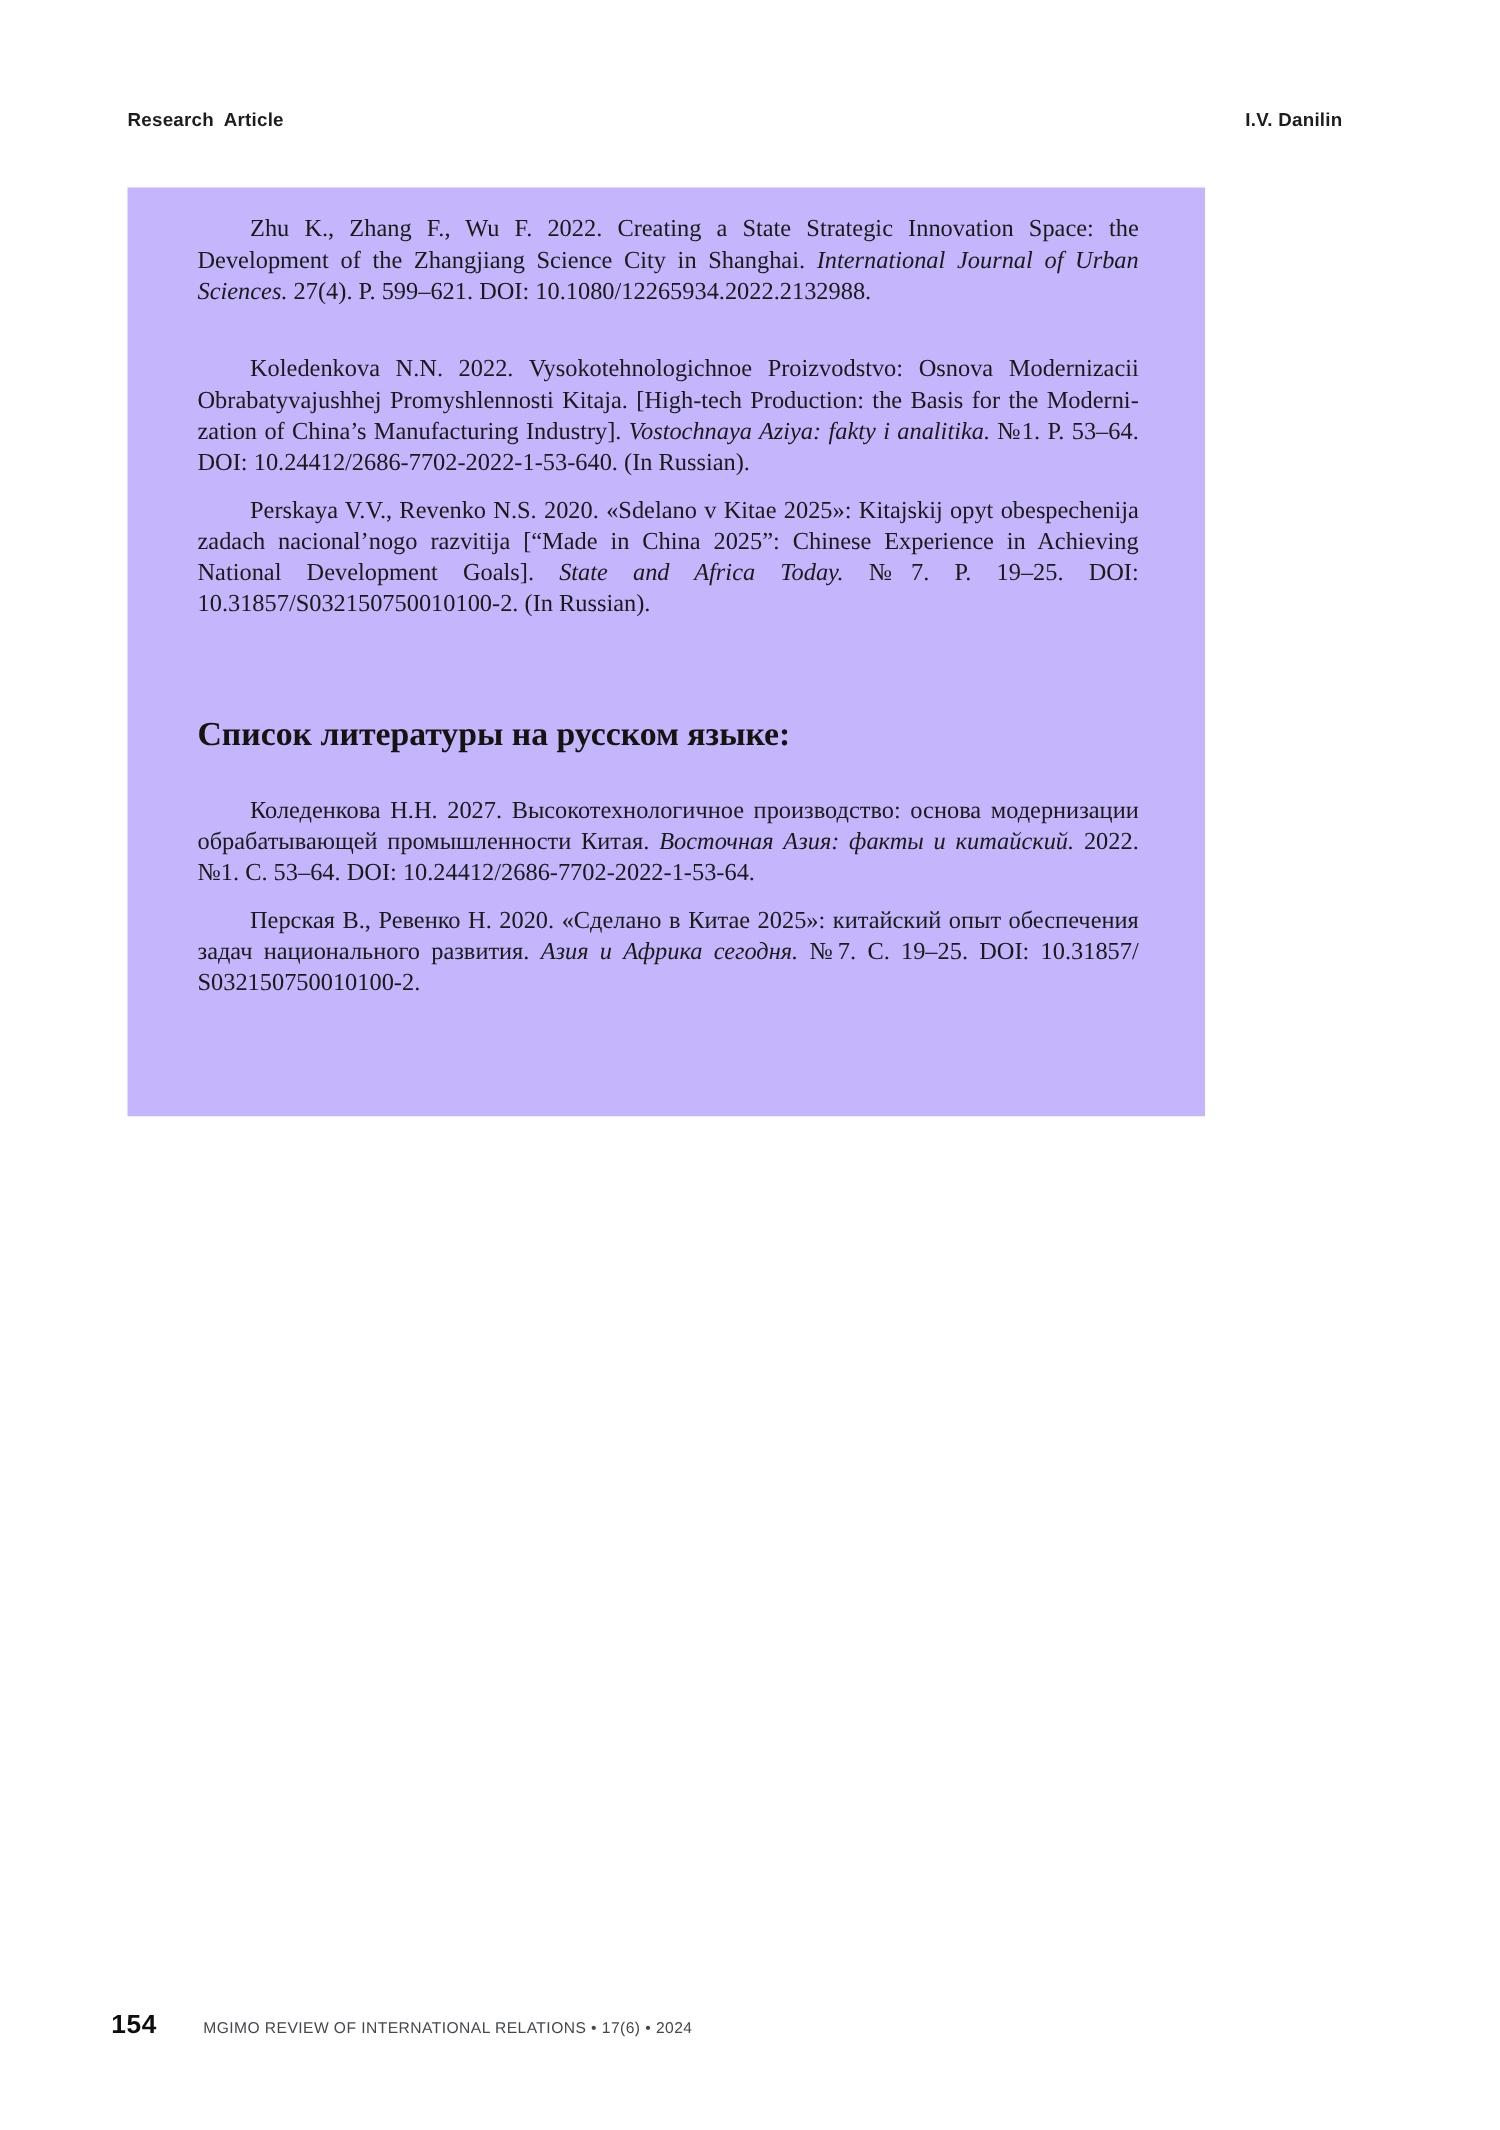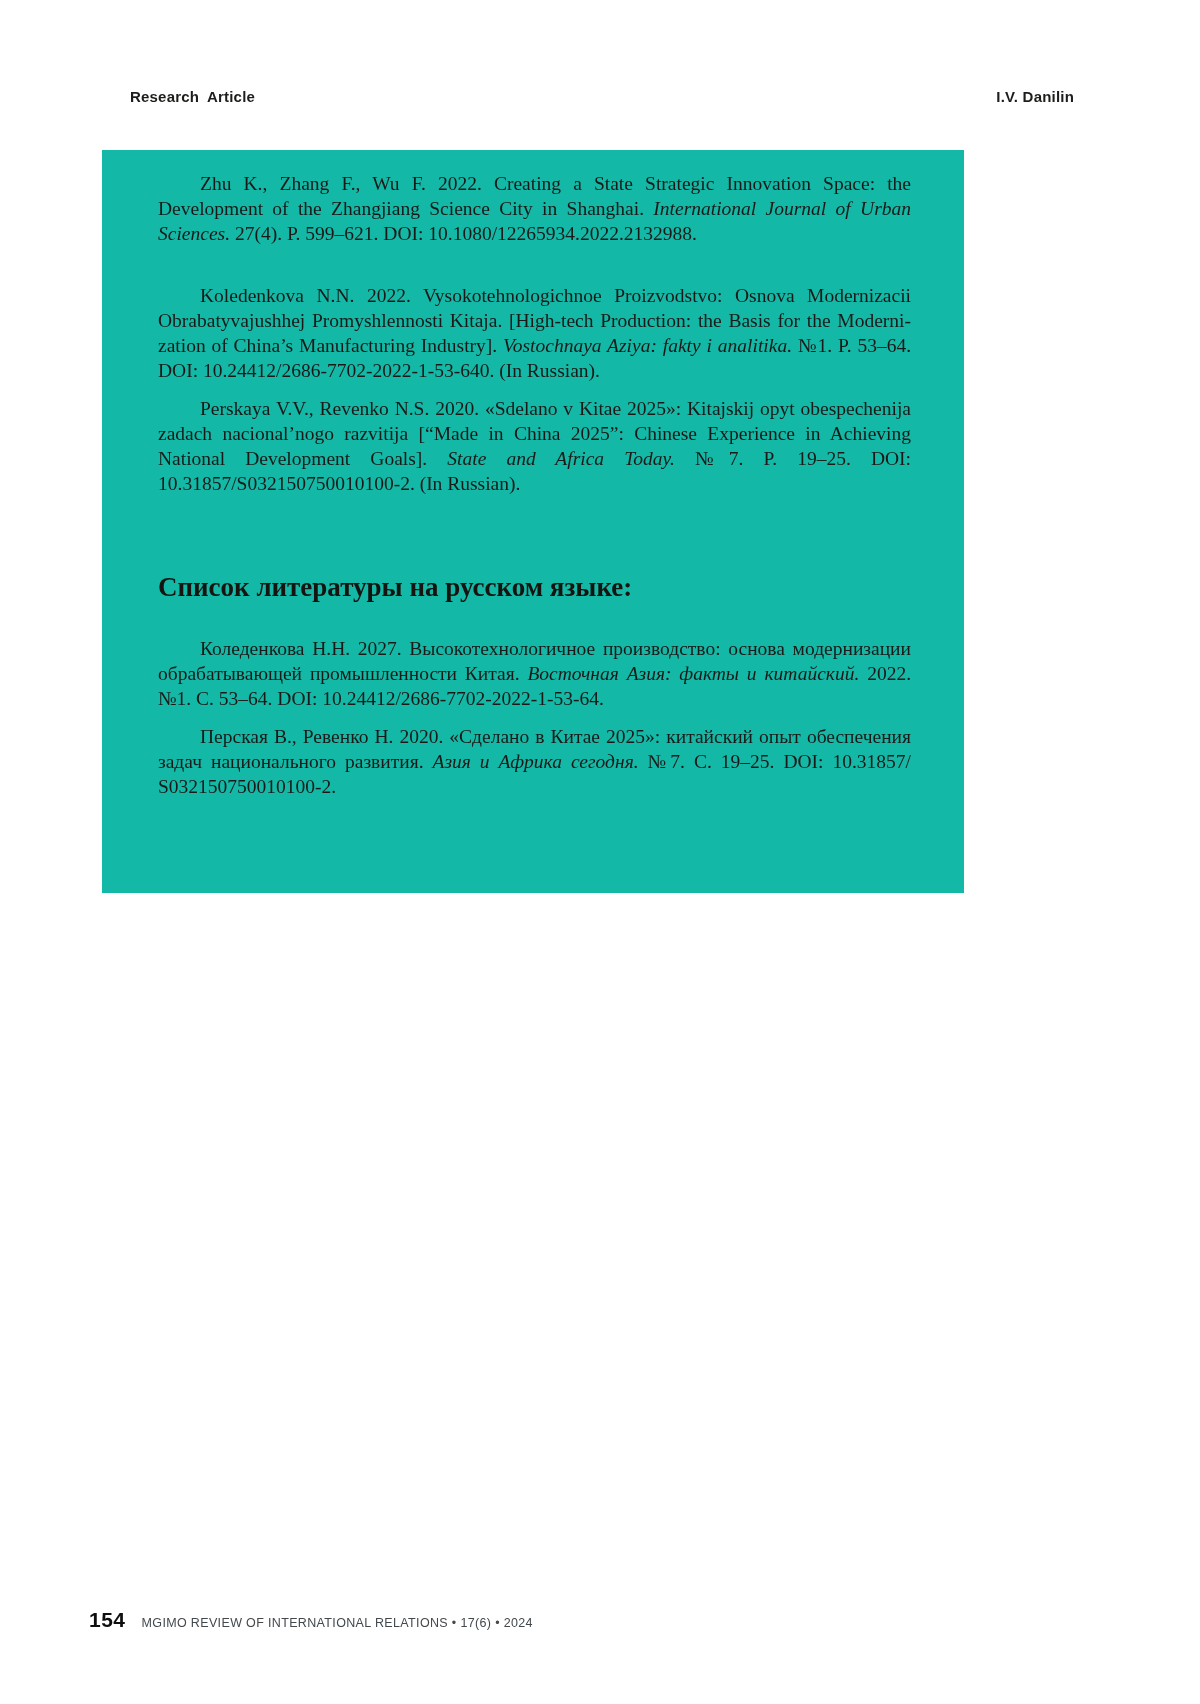--- a/index.html
+++ b/index.html
@@ -19,33 +19,32 @@
     right: 126px;
     top: 88px;
     display: flex;
     justify-content: space-between;
     align-items: baseline;
     font-family: "Liberation Sans", "DejaVu Sans", sans-serif;
     font-size: 15px;
     font-weight: 600;
     color: #1d1d1b;
     letter-spacing: 0.2px;
-    margin-left: 28px;
   }
   .running-head .left { word-spacing: 4px; }
 
   
   .refs-panel {
     position: absolute;
     left: 102px;
     top: 150px;
     width: 862px;
     height: 743px;
     box-sizing: border-box;
-    background: #14b8a6;
+    background: #c4b5fd;
     padding: 21px 53px 0 56px;
     font-size: 19.5px;
     line-height: 25px;
     color: #1b1a18;
     text-align: justify;
   }
   .ref {
     margin: 0;
     text-indent: 42px;
     hyphens: manual;
@@ -61,21 +60,21 @@
     color: #151410;
   }
 
   
   .page-footer {
     position: absolute;
     left: 89px;
     top: 1608px;
     display: flex;
     align-items: baseline;
-    gap: 16px;
+    gap: 37px;
     font-family: "Liberation Sans", "DejaVu Sans", sans-serif;
   }
   .page-footer .page-num {
     font-size: 21px;
     font-weight: 700;
     color: #0e0e0e;
     letter-spacing: 0.5px;
   }
   .page-footer .journal-line {
     font-size: 12.5px;

